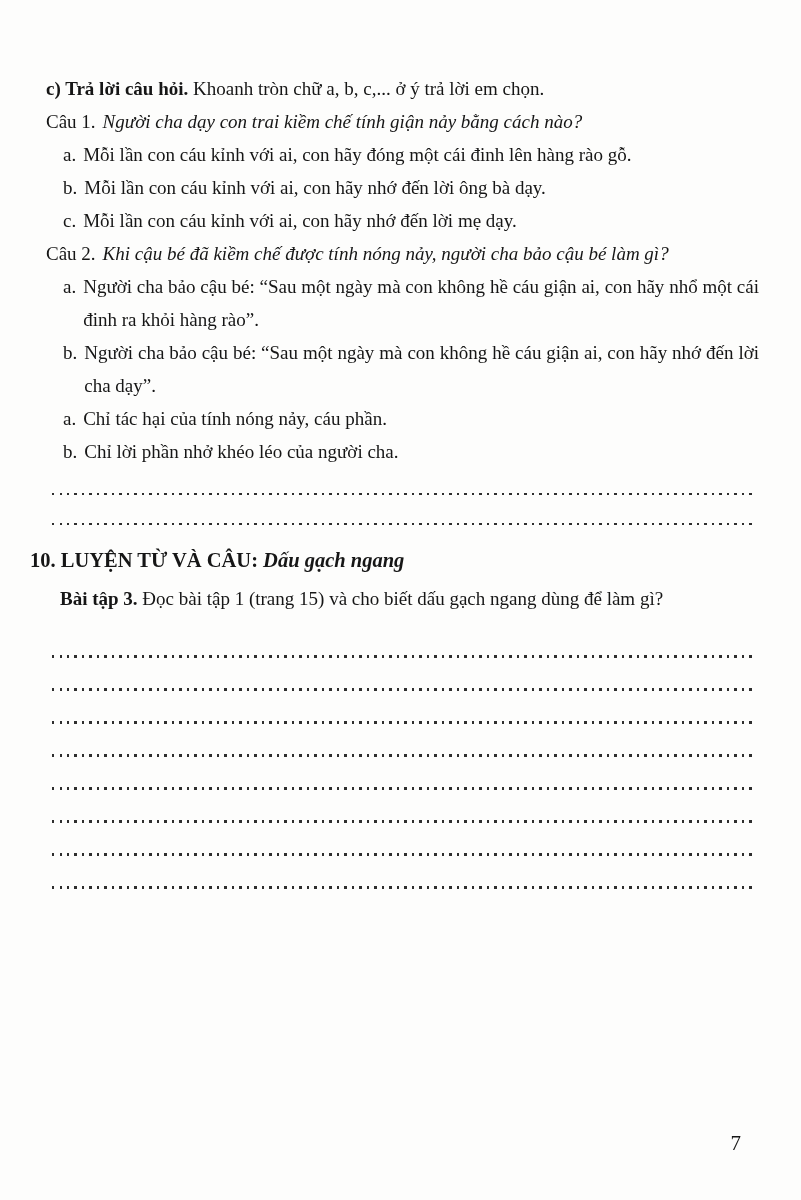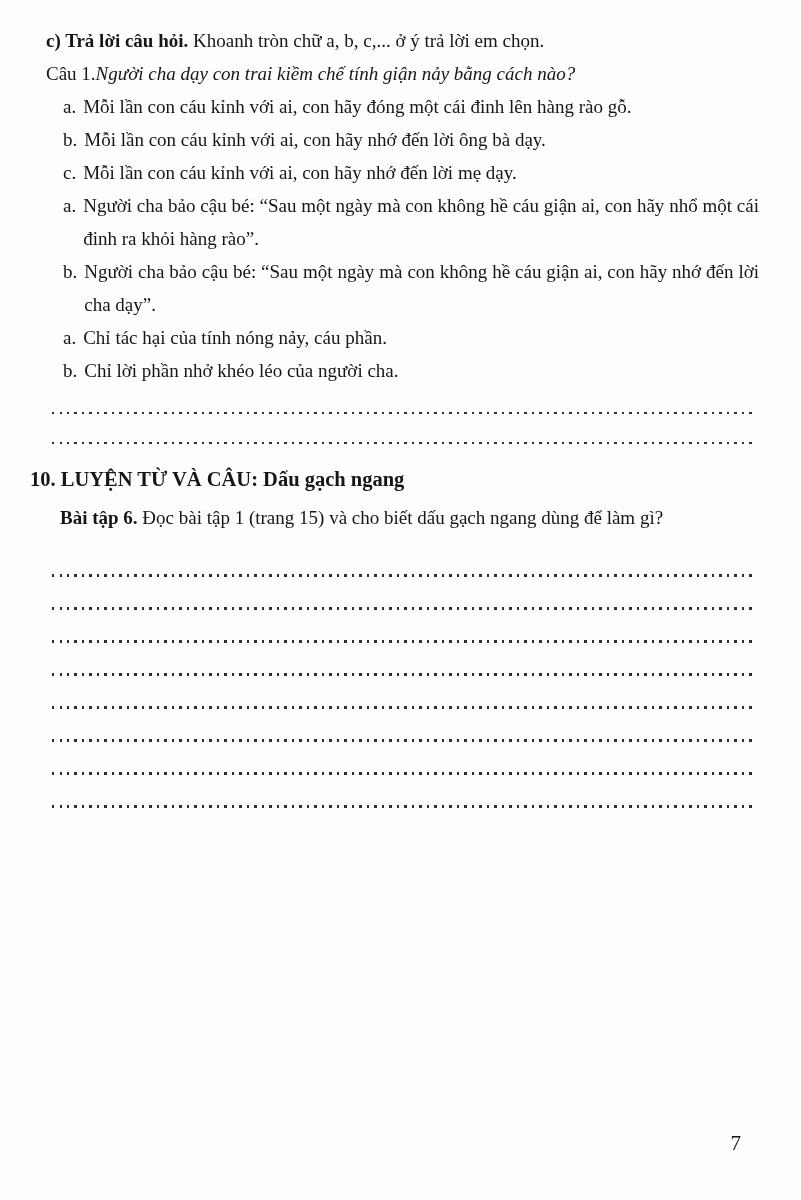--- a/index.html
+++ b/index.html
@@ -6,31 +6,32 @@
   html, body { background: #ffffff; }
   .page {
     width: 801px;
     height: 1200px;
     background: #fdfdfc;
     position: relative;
     overflow: hidden;
     font-family: "Liberation Serif", "DejaVu Serif", serif;
     color: #161616;
   }
-  .content { padding: 24px 42px 0 30px; }
+  .content { padding: 72px 42px 0 30px; }
 
   .intro-line {
     margin-left: 16px;
     font-size: 19px;
     line-height: 33px;
   }
   .bold { font-weight: bold; }
 
   .question {
     display: flex;
+    gap: 7px;
     margin-left: 16px;
     font-size: 19px;
     line-height: 33px;
   }
   .q-label { white-space: nowrap; }
   .q-text { flex: 1; font-style: italic; text-align: justify; }
 
   .option {
     display: flex;
     gap: 7px;
@@ -57,21 +58,21 @@
   .dots-bottom .dotline { height: 33px; }
   .dots-top { margin-top: 2px; }
   .dots-bottom { margin-top: 14px; }
 
   .ltvc {
     margin-top: 12px;
     font-size: 20.5px;
     line-height: 36px;
     font-weight: bold;
   }
-  .ltvc .subtitle { }
+  .ltvc .subtitle { font-style: italic; }
 
   .exercise {
     margin-top: 5px;
     font-size: 19px;
     line-height: 32.5px;
     text-indent: 30px;
     text-align: justify;
   }
   .exercise .ex-label { font-weight: bold; }
 
@@ -103,20 +104,24 @@
     </div>
     <div class="option">
       <span class="o-label">b.</span>
       <span class="o-text">Mỗi lần con cáu kỉnh với ai, con hãy nhớ đến lời ông bà dạy.</span>
     </div>
     <div class="option">
       <span class="o-label">c.</span>
       <span class="o-text">Mỗi lần con cáu kỉnh với ai, con hãy nhớ đến lời mẹ dạy.</span>
     </div>
 
+    <div class="question">
+      <span class="q-label">Câu 2.</span>
+      <span class="q-text">Khi cậu bé đã kiềm chế được tính nóng nảy, người cha bảo cậu bé làm gì?</span>
+    </div>
     <div class="option">
       <span class="o-label">a.</span>
       <span class="o-text">Người cha bảo cậu bé: “Sau một ngày mà con không hề cáu giận ai, con hãy nhổ một cái đinh ra khỏi hàng rào”.</span>
     </div>
     <div class="option">
       <span class="o-label">b.</span>
       <span class="o-text">Người cha bảo cậu bé: “Sau một ngày mà con không hề cáu giận ai, con hãy nhớ đến lời cha dạy”.</span>
     </div>
 
     <div class="option">
@@ -134,21 +139,21 @@
       <div class="dotline"></div>
     </div>
 
     <h2 class="ltvc">
       <span>10.</span>
       <span>LUYỆN TỪ VÀ CÂU:</span>
       <span class="subtitle">Dấu gạch ngang</span>
     </h2>
 
     <p class="exercise">
-      <span class="ex-label">Bài tập 6.</span>
+      <span class="ex-label">Bài tập 3.</span>
       <span>Đọc bài tập 1 (trang 15) và cho biết dấu gạch ngang dùng để làm gì?</span>
     </p>
 
     <div class="dots-bottom">
       <div class="dotline"></div>
       <div class="dotline"></div>
       <div class="dotline"></div>
       <div class="dotline"></div>
       <div class="dotline"></div>
       <div class="dotline"></div>

